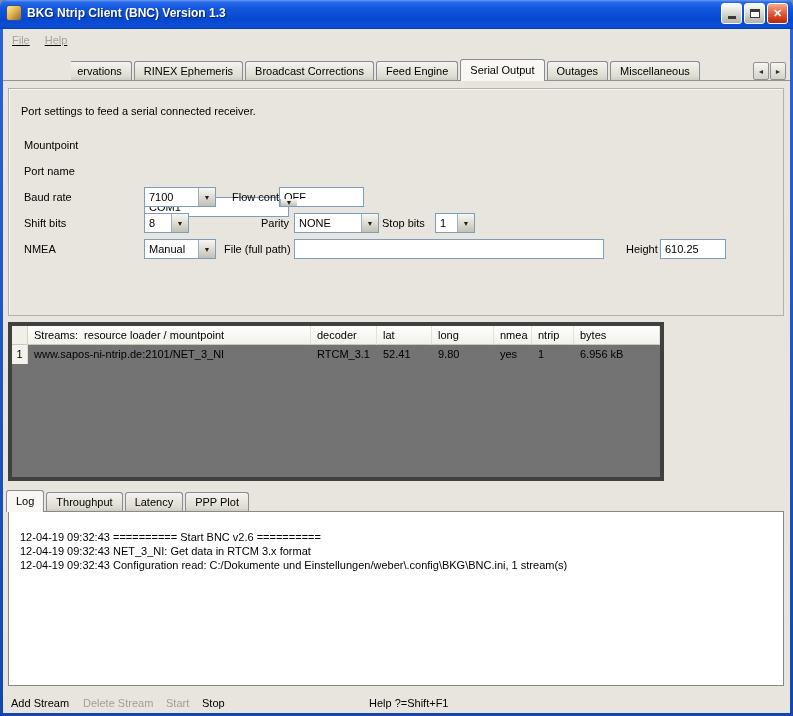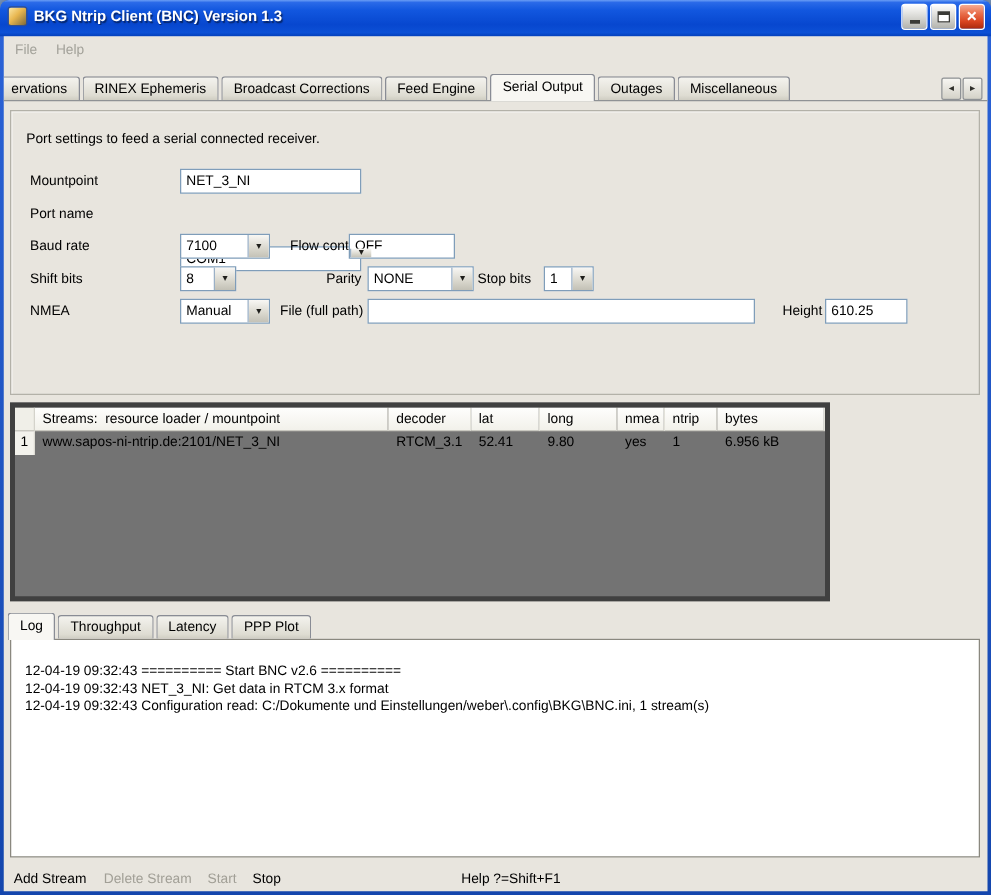--- a/index.html
+++ b/index.html
@@ -34,25 +34,25 @@
     width:21px; height:21px; border-radius:3px; border:1px solid #ffffff;
     display:grid; place-items:center; cursor:default;
   }
   .tb-btn.minmax { background:linear-gradient(180deg,#fdfdfd 0%,#dcdcd8 45%,#b2b2ac 100%); color:#33332f; }
   .tb-btn.close { background:linear-gradient(180deg,#f6ab93 0%,#e9704d 35%,#d8431f 70%,#aa2a0e 100%); color:#fff; font-weight:bold; font-size:11px; }
   .glyph-min { width:8px; height:3px; background:#3a3a36; align-self:end; margin-bottom:4px; }
   .glyph-max { width:10px; height:9px; border:1px solid #3a3a36; border-top:3px solid #3a3a36; background:#fff; }
 
   .client { position:absolute; left:3px; right:3px; top:29px; bottom:3px; background:#e8e5de; }
 
-  .menubar { position:absolute; left:0; top:0; right:0; height:24px; display:flex; gap:15px; padding:5px 0 0 9px; }
+  .menubar { position:absolute; left:0; top:0; right:0; height:24px; display:flex; gap:15px; padding:5px 0 0 9px;text-decoration:underline; }
   .menu-item { color:#a3a29a; }
 
   
-  .tabbar { position:absolute; left:0; right:0; top:30px; height:22px; display:flex; align-items:flex-end; border-bottom:1px solid #8f9295; padding-right:20px; }
+  .tabbar { position:absolute; left:0; right:0; top:30px; height:22px; display:flex; align-items:flex-end; border-bottom:1px solid #8f9295; padding-right:20px;justify-content:center; }
   .tab {
     height:19px; display:flex; align-items:center; white-space:nowrap;
     padding:0 9px; margin-right:2px;
     border:1px solid #898c95; border-bottom:none; border-radius:3px 3px 0 0;
     background:linear-gradient(180deg,#f4f3ee 0%,#dedcd2 80%,#cfcdc2 100%);
   }
   .tab.cut { border-left:none; border-radius:0 3px 0 0; padding-left:6px; }
   .tab.active {
     height:22px; margin-bottom:-1px; position:relative; z-index:2;
     background:#f8f7f3; padding-bottom:1px;
@@ -156,21 +156,20 @@
         </div>
       <div class="scroller">
           <span>►</span>
         </div>
     </div>
 
     <div class="serial-frame">
       <div class="flabel" style="left:12px; top:12px;">Port settings to feed a serial connected receiver.</div>
 
       <div class="flabel" style="left:15px; top:46px;">Mountpoint</div>
-      <input class="xp-input" style="left: 135px; top: 46px; width: 145px;" value="NET_3_NI">
 
       <div class="flabel" style="left:15px; top:72px;">Port name</div>
       <input class="xp-input" style="left: 135px; top: 72px; width: 145px; margin-top: 36px;" value="COM1">
 
       <div class="flabel" style="left:15px; top:98px;">Baud rate</div>
       <div class="combo" style="left:135px; top:98px; width:72px;">
         <span class="combo-val">7100</span>
         <span class="combo-btn">▼</span>
       </div>
       <div class="flabel" style="left:223px; top:98px;">Flow control</div>

